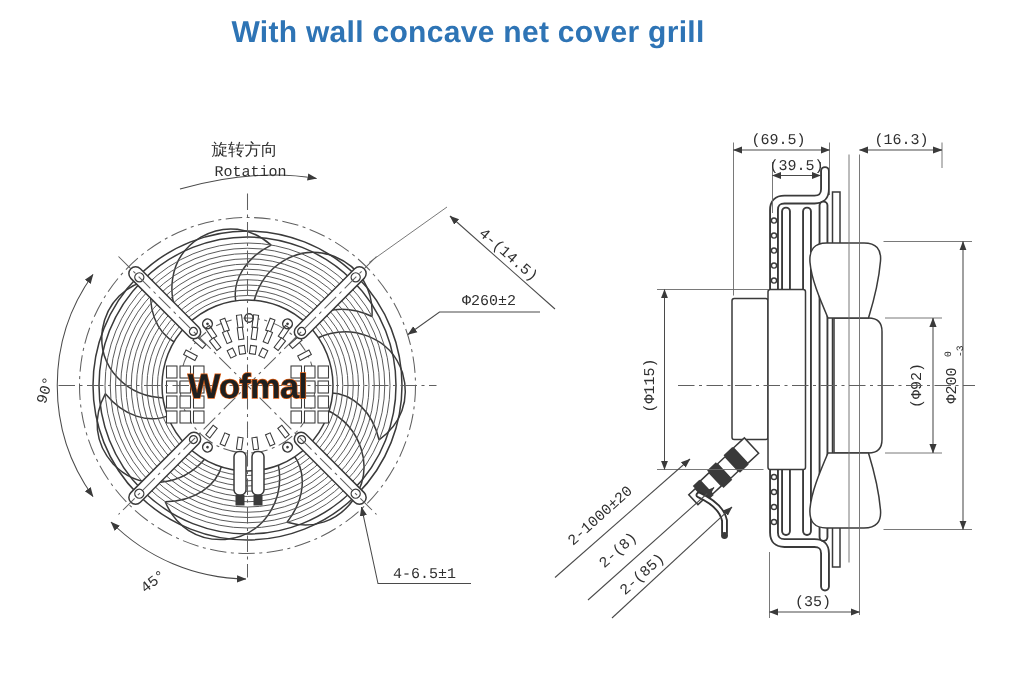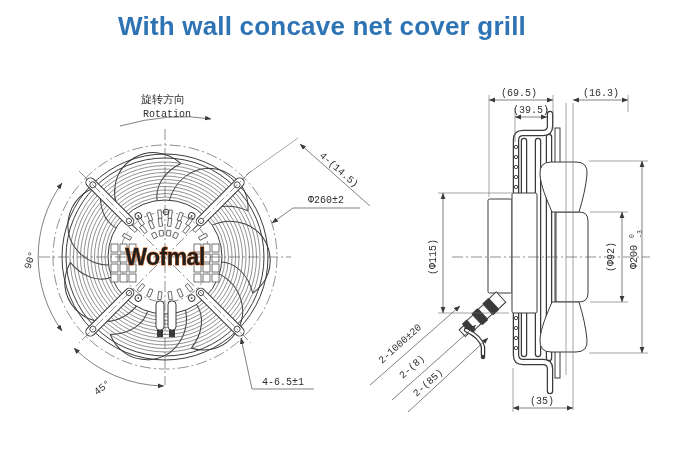--- a/index.html
+++ b/index.html
@@ -1,19 +1,19 @@
 <!DOCTYPE html>
 <html><head>
 <meta charset="utf-8">
 <style>
   html,body{margin:0;padding:0;background:#fff;}
   #stage{position:relative;width:686px;height:455px;background:#fff;overflow:hidden;
          font-family:"Liberation Sans",sans-serif;}
-  #title{position:absolute;top:11px;left:16px;width:612px;text-align:center;
-         font-size:26px;font-weight:700;color:#2e74b5;letter-spacing:.2px;}
+  #title{position:absolute;top:11px;left:6px;width:612px;text-align:center;
+         font-size:20px;font-weight:700;color:#2e74b5;letter-spacing:.2px;}
   svg{position:absolute;left:0;top:0;}
   .ln  {fill:none;stroke:#3a3a3a;stroke-width:1;}
   .lnf {fill:#fff;stroke:#3a3a3a;stroke-width:1;}
   .lnw {fill:#fff;stroke:#3a3a3a;stroke-width:.9;}
   .ring{fill:none;stroke:#555;stroke-width:.65;}
   .slat{fill:#fff;stroke:#3a3a3a;stroke-width:.7;}
   .fill{fill:#3a3a3a;stroke:none;}
   .cl  {fill:none;stroke:#606060;stroke-width:.7;stroke-dasharray:11 3 2 3;}
   .ext {fill:none;stroke:#6a6a6a;stroke-width:.6;}
   .dim {fill:none;stroke:#4a4a4a;stroke-width:.7;}

